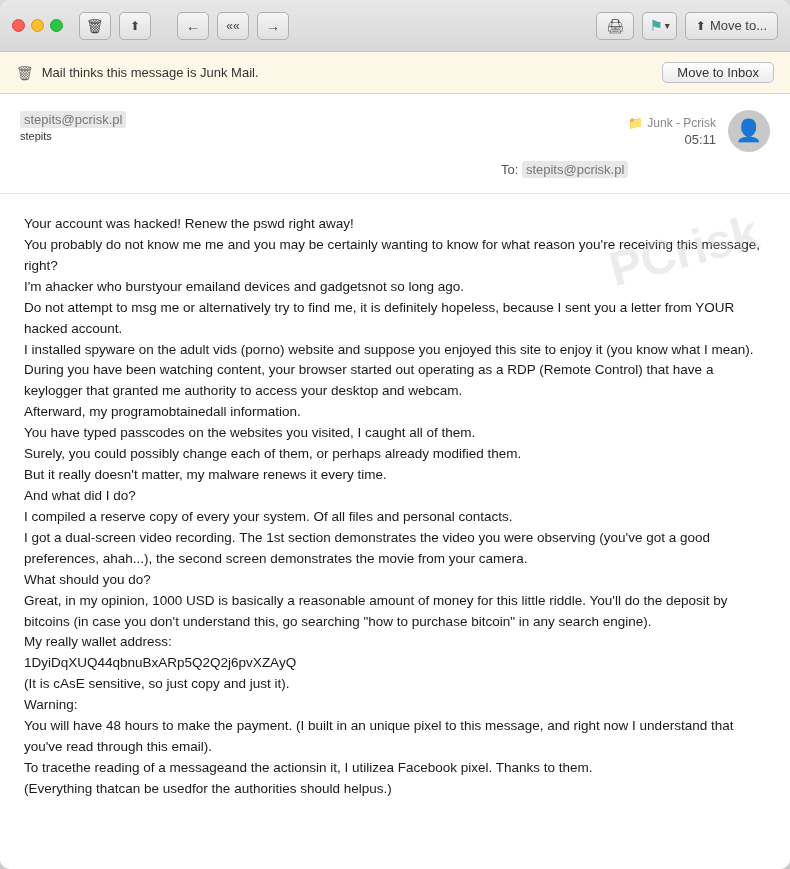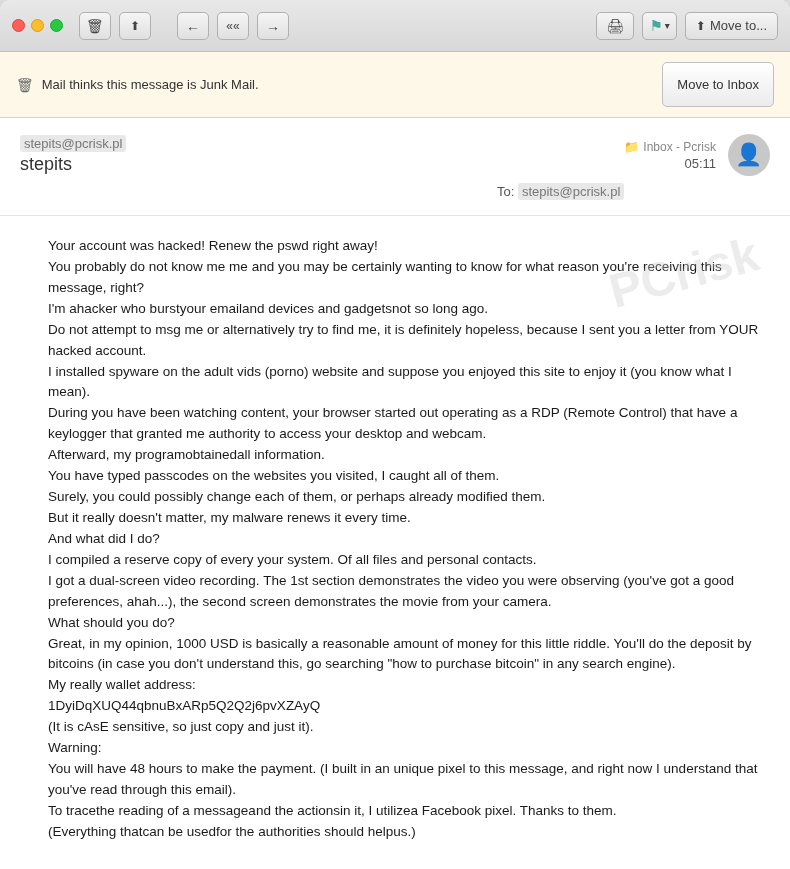--- a/index.html
+++ b/index.html
@@ -132,21 +132,21 @@
 
     .junk-icon {
       font-size: 14px;
       color: #666;
     }
 
     .move-to-inbox-btn {
       background: linear-gradient(to bottom, #ffffff, #ebebeb);
       border: 1px solid #c0c0c0;
       border-radius: 5px;
-      padding: 14px 14px;
+      padding: 2px 14px;
       font-size: 13px;
       cursor: pointer;
       color: #333;
       font-weight: 500;
     }
 
     
     .email-header {
       background: #ffffff;
       padding: 16px 20px 16px 20px;
@@ -168,24 +168,24 @@
       font-size: 13px;
       color: #777;
       background: #e8e8e8;
       border-radius: 3px;
       padding: 1px 4px;
       display: inline-block;
       margin-bottom: 2px;
     }
 
     .email-from-name {
-      font-size: 18px;
+      font-size: 11px;
       color: #333;
       font-weight: 500;
-      margin-bottom: 9px;
+      margin-bottom: 20px;
     }
 
     .email-to-line {
       font-size: 13px;
       color: #555;
       text-align: right;
     }
 
     .email-to-address {
       color: #777;
@@ -236,21 +236,20 @@
       padding: 20px 24px;
       flex: 1;
       font-size: 13.5px;
       line-height: 1.55;
       color: #1a1a1a;
       overflow-y: auto;
     }
 
     .email-body p {
       margin-bottom: 0;
-      margin-left: 24px;
     }
 
     .watermark-area {
       position: relative;
     }
 
     .pcrisk-watermark {
       position: absolute;
       right: 30px;
       top: 20px;
@@ -327,21 +326,21 @@
         <div class="email-to-line">
           <span>To:</span>
           <span class="email-to-address">stepits@pcrisk.pl</span>
         </div>
       </div>
 
       <div class="email-header-right">
         <div class="email-meta">
           <div class="email-folder">
             <span>📁</span>
-            <span>Inbox - Pcrisk</span>
+            <span>Junk - Pcrisk</span>
           </div>
           <div class="email-time">05:11</div>
         </div>
         <div class="avatar-circle">
           <span style="color:#999;">👤</span>
         </div>
       </div>
     </div>
   </div>
 

